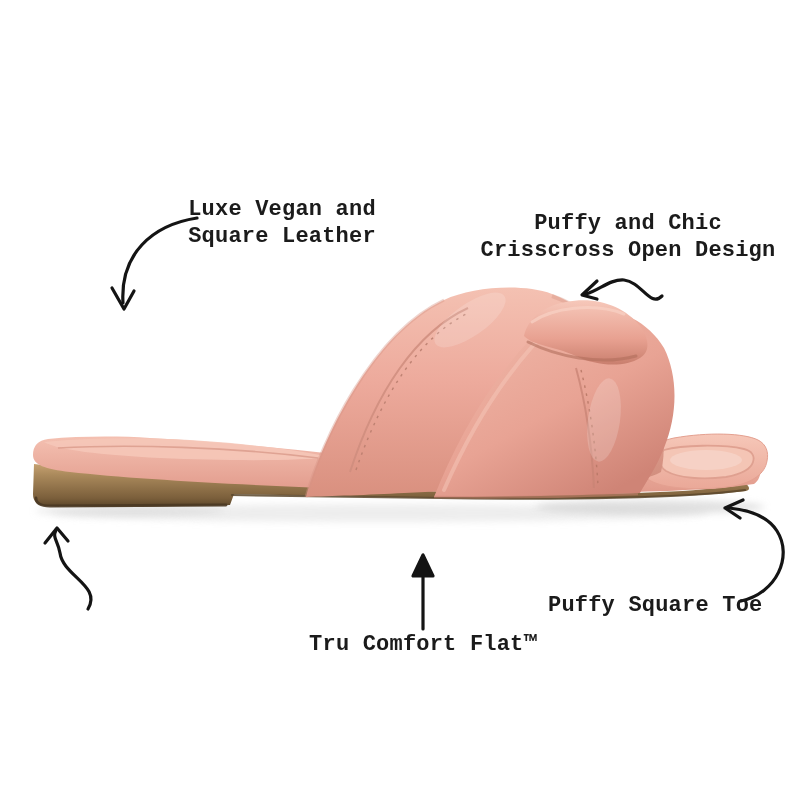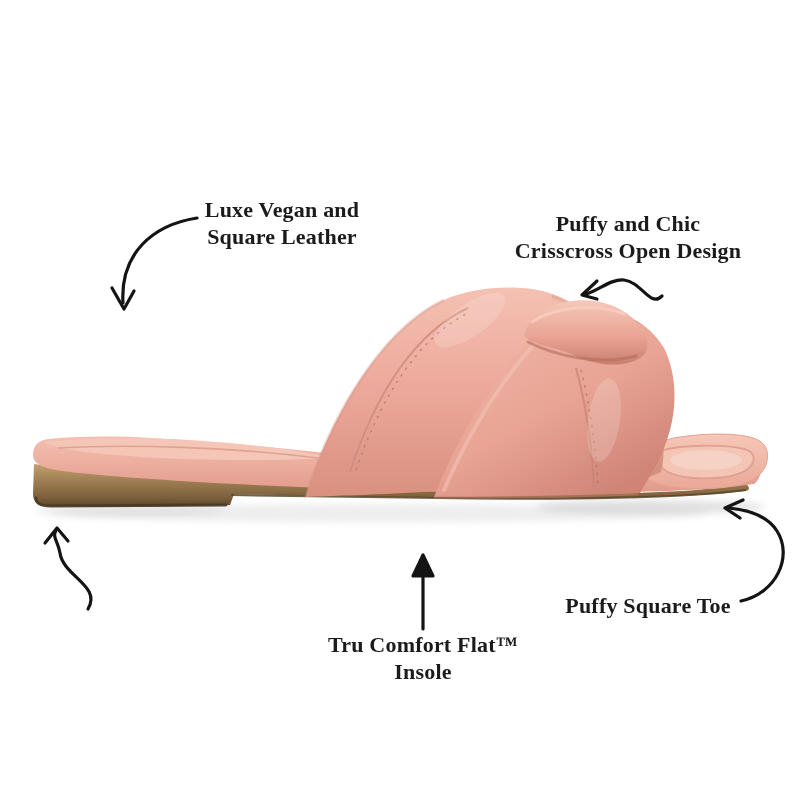--- a/index.html
+++ b/index.html
@@ -1,18 +1,18 @@
 <!DOCTYPE html>
 <html><head>
 <meta charset="utf-8">
 <style>
   html,body{margin:0;padding:0;background:#ffffff;}
   .stage{
     position:relative;width:800px;height:800px;background:#ffffff;overflow:hidden;
-    font-family:Liberation Serif, serif;
+    font-family:Liberation Mono, monospace;
   }
   .photo-svg{position:absolute;left:0;top:0;}
   .callout{
     position:absolute;text-align:center;font-weight:700;font-size:22px;
     line-height:1.24;color:#1b1b1b;letter-spacing:.2px;white-space:nowrap;
   }
   .callout span{display:block;}
 </style>
 </head>
 <body>
@@ -160,20 +160,19 @@
   </div>
 
   <div class="callout" style="left:478px;top:210px;width:300px;">
     <span>Puffy and Chic</span>
     <span>Crisscross Open Design</span>
   </div>
 
 
   <div class="callout" style="left:292px;top:631px;width:262px;">
     <span>Tru Comfort Flat™</span>
-    <span>Insole</span>
   </div>
 
   <div class="callout" style="left:548px;top:592px;width:200px;">
     <span>Puffy Square Toe</span>
   </div>
 
 </div>
 
 </body></html>

